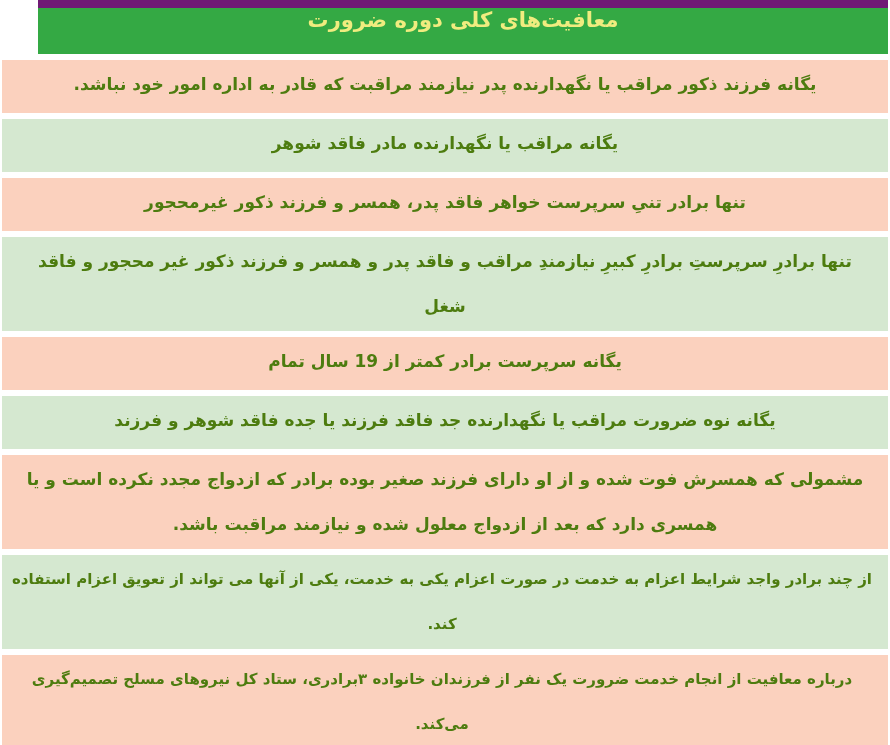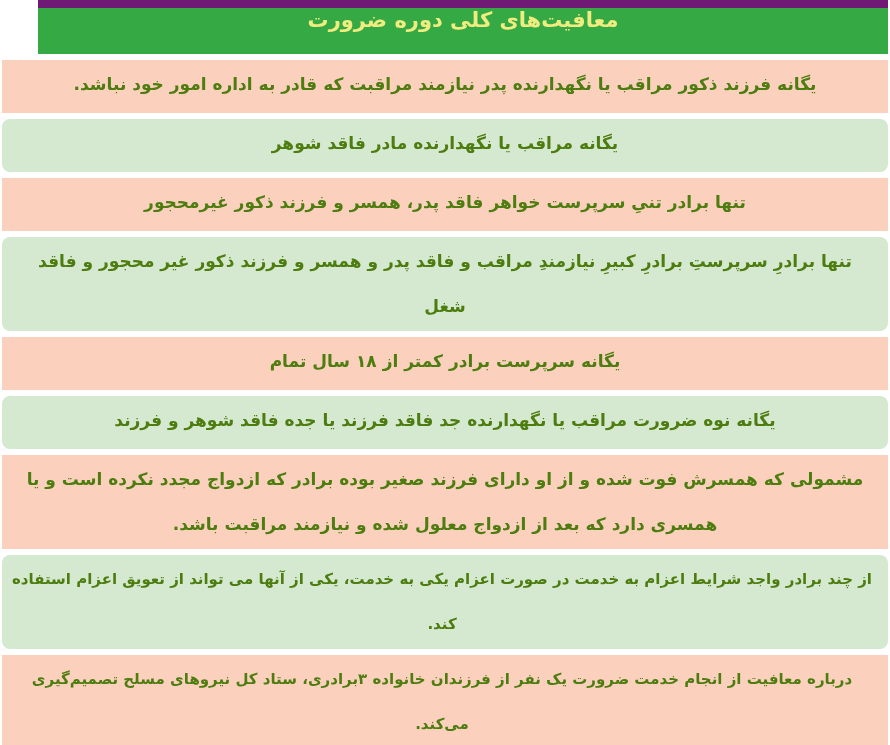--- a/index.html
+++ b/index.html
@@ -38,40 +38,40 @@
     text-align: center;
     font-weight: bold;
     color: #4d7c0f;
     font-size: 17px;
     line-height: 45px;
     min-height: 53px;
     padding: 2px 14px;
     box-sizing: border-box;
   }
   .row.salmon { background: #FBD1BE; }
-  .row.green  { background: #D5E8D0; border-radius: 8px; }
+  .row.green  { background: #D5E8D0; }
   .row.compact { font-size: 15px; padding-left: 8px; }
 </style>
 </head>
 <body>
 
 <div class="sheet">
   <div class="header">
     <span>معافیت‌های کلی دوره ضرورت</span>
   </div>
   <div style="display:contents"><div class="row salmon">
         <span>یگانه فرزند ذکور مراقب یا نگهدارنده پدر نیازمند مراقبت که قادر به اداره امور خود نباشد.</span>
       </div><div class="row green">
         <span>یگانه مراقب یا نگهدارنده مادر فاقد شوهر</span>
       </div><div class="row salmon">
         <span>تنها برادر تنیِ سرپرست خواهر فاقد پدر، همسر و فرزند ذکور غیرمحجور</span>
       </div><div class="row green">
         <span>تنها برادرِ سرپرستِ برادرِ کبیرِ نیازمندِ مراقب و فاقد پدر و همسر و فرزند ذکور غیر محجور و فاقد شغل</span>
       </div><div class="row salmon">
-        <span>یگانه سرپرست برادر کمتر از ۱۸ سال تمام</span>
+        <span>یگانه سرپرست برادر کمتر از 19 سال تمام</span>
       </div><div class="row green">
         <span>یگانه نوه ضرورت مراقب یا نگهدارنده جد فاقد فرزند یا جده فاقد شوهر و فرزند</span>
       </div><div class="row salmon">
         <span>مشمولی که همسرش فوت شده و از او دارای فرزند صغیر بوده برادر که ازدواج مجدد نکرده است و یا همسری دارد که بعد از ازدواج معلول شده و نیازمند مراقبت باشد.</span>
       </div><div class="row green compact">
         <span>از چند برادر واجد شرایط اعزام به خدمت در صورت اعزام یکی به خدمت، یکی از آنها می تواند از تعویق اعزام استفاده کند.</span>
       </div><div class="row salmon compact">
         <span>درباره معافیت از انجام خدمت ضرورت یک نفر از فرزندان خانواده ۳برادری، ستاد کل نیروهای مسلح تصمیم‌گیری می‌کند.</span>
       </div></div>
 </div>

